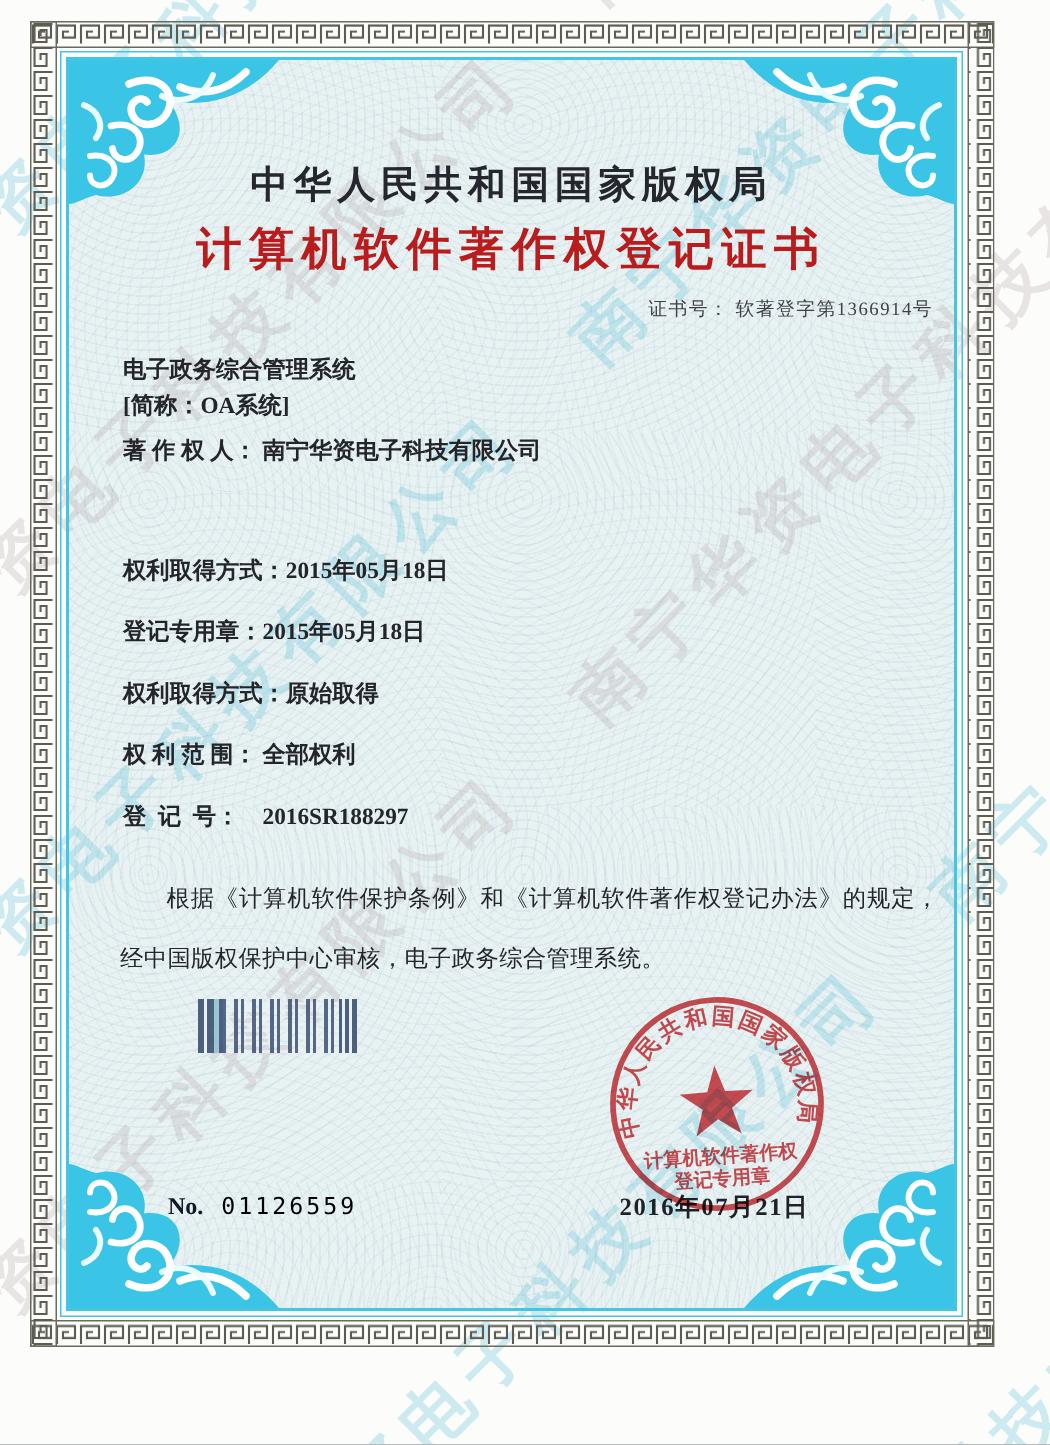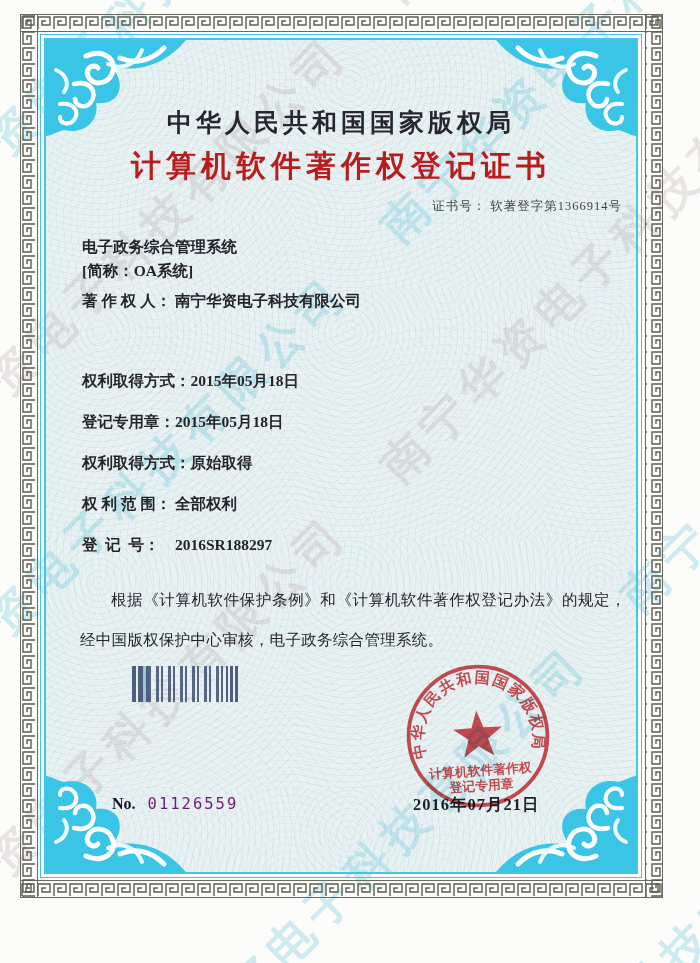--- a/index.html
+++ b/index.html
@@ -85,21 +85,21 @@
   .sealtxt{font-size:13.5px; font-weight:700; fill:#d23b41; text-anchor:middle;
            font-family:"Liberation Serif","DejaVu Serif",serif;}
   .seal-date{
     position:absolute; left:413px; top:794px; z-index:4;
     font-size:16.5px; letter-spacing:1px; color:#1e2126; font-weight:600;
   }
   
   .serial{position:absolute; left:112px; top:795px; z-index:4; font-size:16px;}
   .serial-label{color:#0f172a; font-weight:600; margin-right:12px;}
   .serial-number{
-    color:#701a75; font-family:"DejaVu Sans Mono","Liberation Mono",monospace;
+    color:#000000; font-family:"DejaVu Sans Mono","Liberation Mono",monospace;
     font-size:15.5px; letter-spacing:2px;
   }
 </style>
 </head>
 <body>
 
 <div class="page">
 
   <div class="inner-bg"></div>
 

